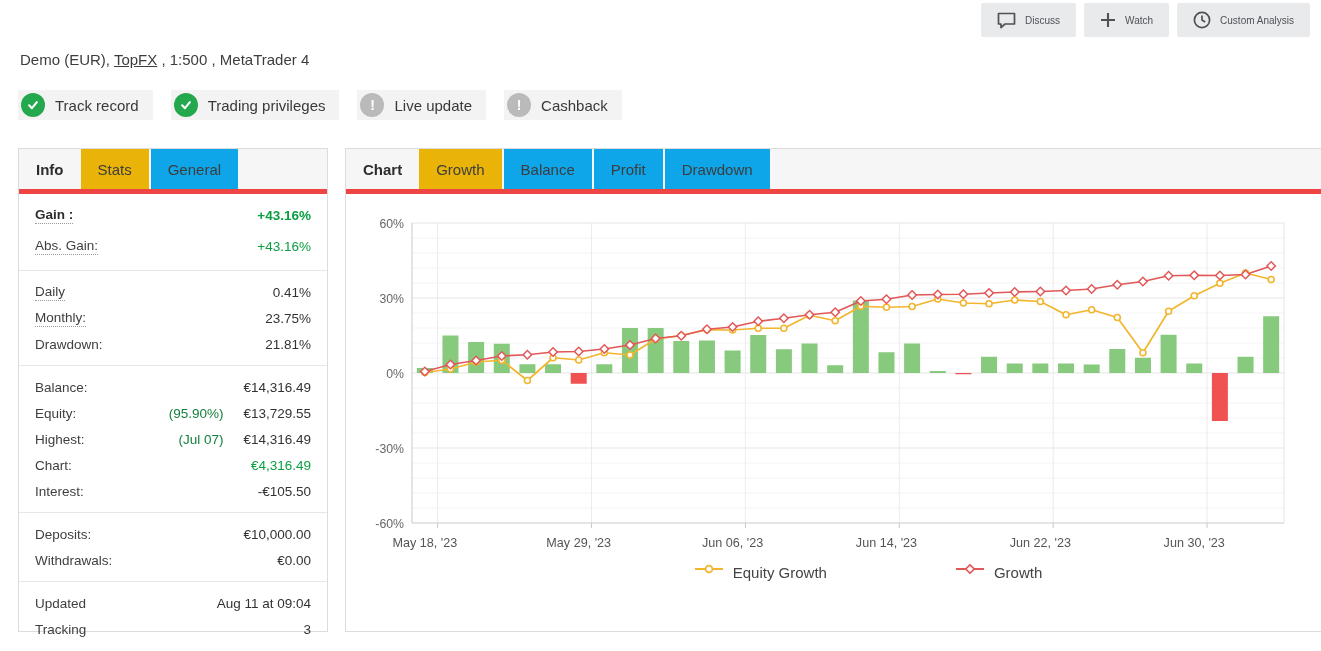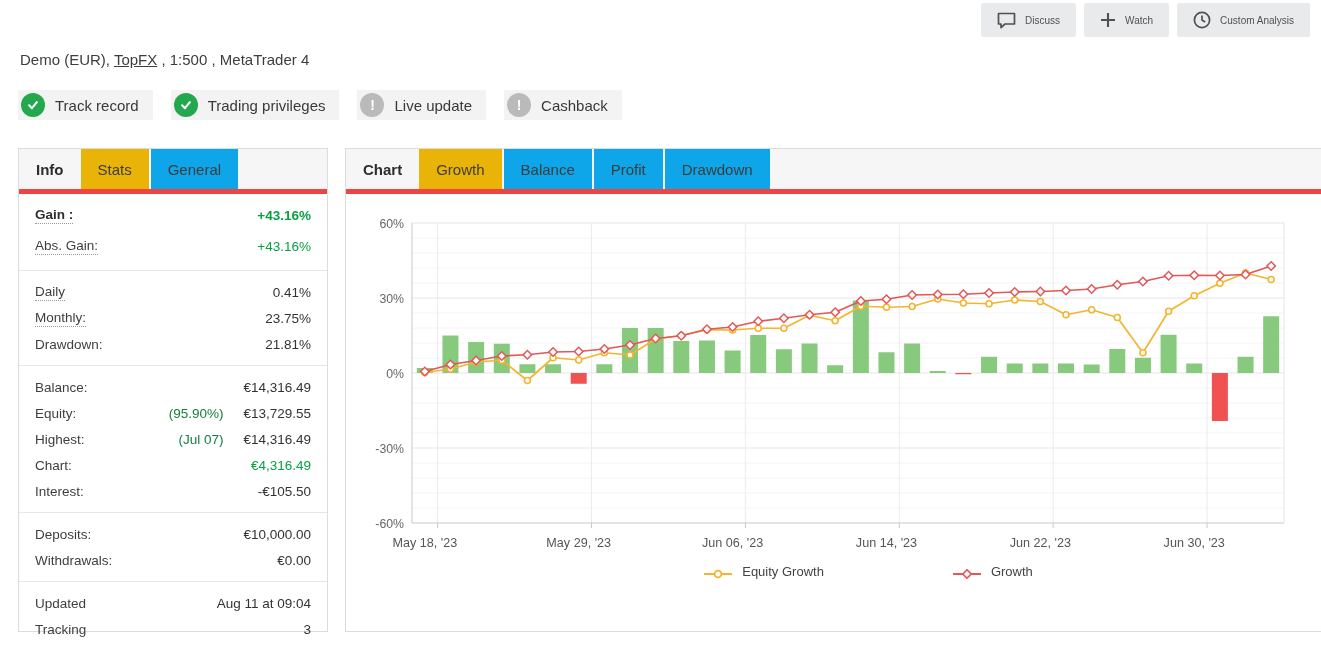--- a/index.html
+++ b/index.html
@@ -46,21 +46,21 @@
   .slabel.bold{font-weight:bold;color:#2e2e2e;}
   .sval{color:#333;}
   .sval.green{color:#0aa042;}
   .sval.bold{font-weight:bold;}
   .pref{color:#15803d;margin-right:20px;}
   .sdiv{border-top:1px solid #e7e7e7;margin:2px 0;}
 
   
   #plotwrap{position:absolute;left:8px;top:62px;}
   .legend{position:absolute;left:0;top:415px;width:100%;display:flex;justify-content:center;gap:128px;transform:translateX(-50px);}
-  .legend-item{display:flex;align-items:flex-end;gap:9px;font-size:13px;color:#444;cursor:pointer;}
+  .legend-item{display:flex;align-items:flex-start;gap:9px;font-size:15px;color:#444;cursor:pointer;}
   .legend-item svg{display:block;}
 </style>
 </head>
 <body>
 
 <div id="app">
 
   <div class="subtitle">
     <span>Demo (EUR), </span><span class="lnk">TopFX</span><span> , 1:500 , MetaTrader 4</span>
   </div>

